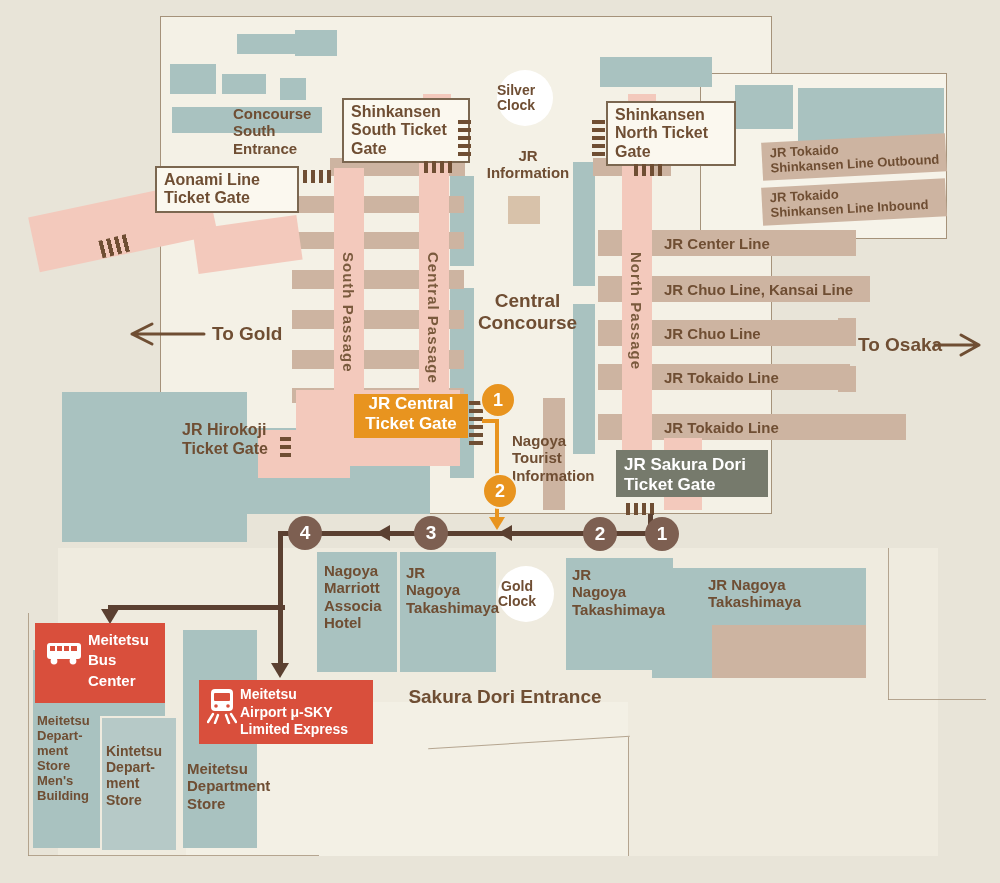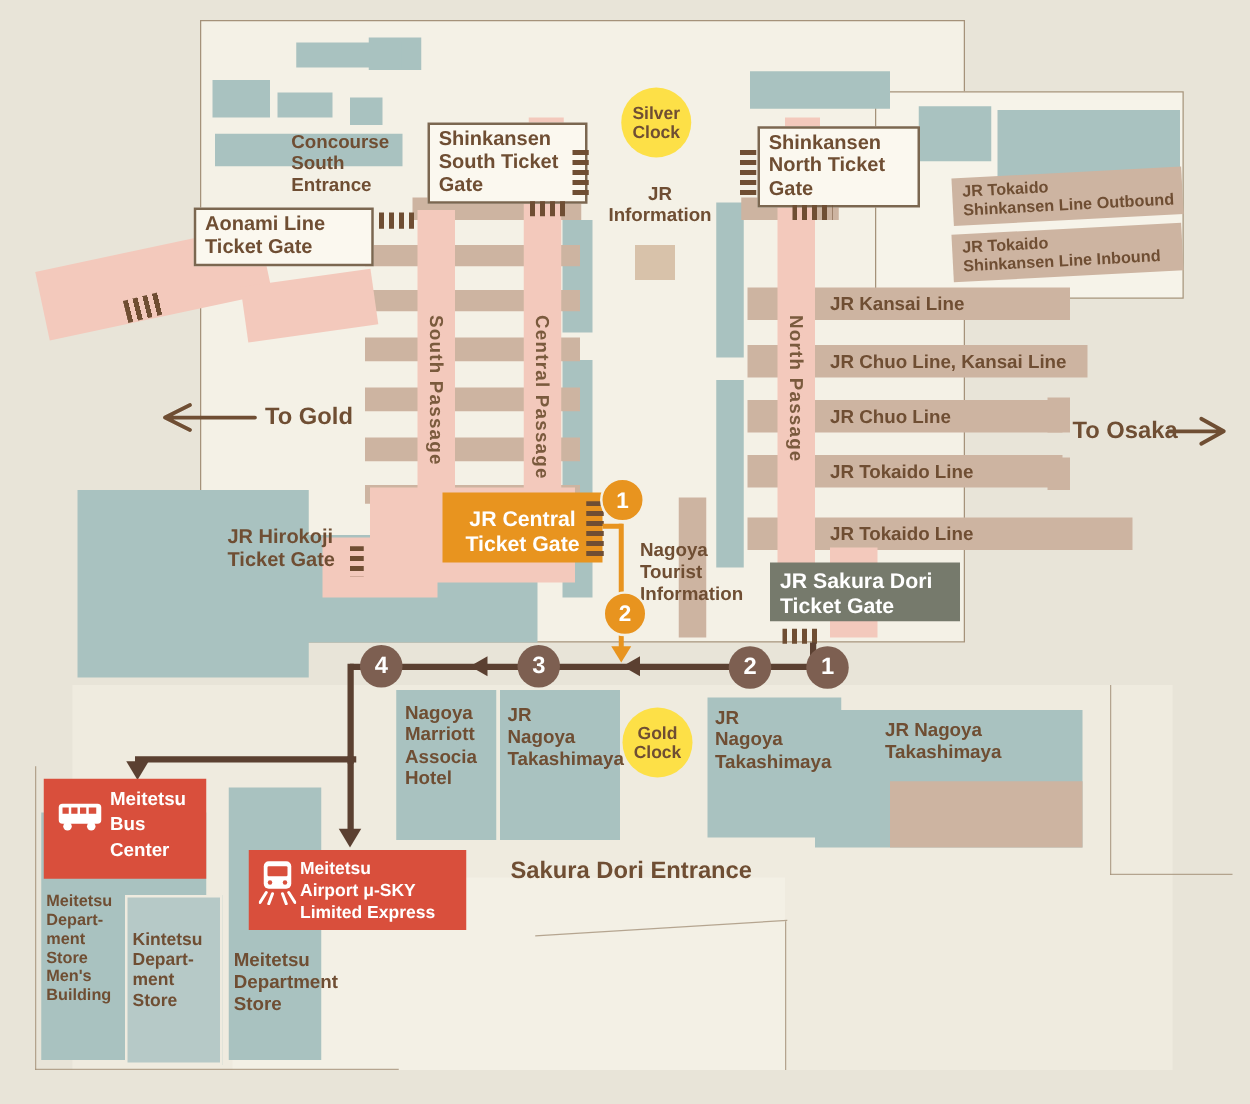--- a/index.html
+++ b/index.html
@@ -15,22 +15,22 @@
   .red{background:#D94F3C}
   .gray{background:#767A6C}
   .orangebg{background:#E8941F}
   .lbl{position:absolute;font-weight:700;color:#6F4E33;white-space:pre-line;line-height:1.16}
   .wlbl{color:#FFFFFF}
   .ctr{text-align:center}
   .vlbl{position:absolute;writing-mode:vertical-rl;font-weight:700;color:#7A5A3D;
         font-size:15px;white-space:nowrap;letter-spacing:1px}
   .box{position:absolute;background:#FBF8EF;border:2px solid #7B6750;
        font-weight:700;color:#6F4E33;white-space:pre-line;line-height:1.15;padding:3px 7px}
-  .clock{position:absolute;background:#fde047;border-radius:50%;display:flex;
-         align-items:center;justify-content:center}
+  .clock{position:absolute;background:#ffffff;border-radius:50%;display:flex;
+         align-items:center;}
   .clock .t{font-weight:700;color:#6F4E33;font-size:14px;line-height:1.1;
             white-space:pre-line;text-align:center}
   .rline{position:absolute;background:#5B4031}
   .oline{position:absolute;background:#E8941F}
   .rc{position:absolute;width:34px;height:34px;border-radius:50%;background:#7D5F51;
       color:#fff;font-weight:700;font-size:19px;display:flex;align-items:center;justify-content:center}
   .oc{position:absolute;width:32px;height:32px;border-radius:50%;background:#E8941F;
       color:#fff;font-weight:700;font-size:18px;display:flex;align-items:center;justify-content:center;
       border:2px solid #F4F1E6}
   .al{position:absolute;width:0;height:0;border-top:8px solid transparent;
@@ -127,33 +127,35 @@
   <div class="outl" style="left:28px;top:613px;width:1px;height:243px"></div>
   <div class="outl" style="left:28px;top:855px;width:291px;height:1px"></div>
   <div class="outl" style="left:428px;top:742px;width:202px;height:1px;transform:rotate(-3.5deg)"></div>
   <div class="outl" style="left:628px;top:737px;width:1px;height:119px"></div>
 
   <div class="lbl" style="left:233px;top:105px;font-size:15px">Concourse
 South
 Entrance</div>
   <div class="lbl ctr" style="left:478px;top:147px;width:100px;font-size:15px">JR
 Information</div>
+  <div class="lbl ctr" style="left:455px;top:290px;width:145px;font-size:19px">Central
+Concourse</div>
   <div class="lbl" style="left:512px;top:432px;font-size:15px">Nagoya
 Tourist
 Information</div>
   <div class="lbl" style="left:182px;top:421px;font-size:16px">JR Hirokoji
 Ticket Gate</div>
   <div class="lbl ctr" style="left:400px;top:686px;width:210px;font-size:19px">Sakura Dori Entrance</div>
 
   <div class="lbl" style="left:770px;top:141px;font-size:13px;transform:rotate(-3deg)">JR Tokaido
 Shinkansen Line Outbound</div>
   <div class="lbl" style="left:770px;top:186px;font-size:13px;transform:rotate(-3deg)">JR Tokaido
 Shinkansen Line Inbound</div>
 
-  <div class="lbl" style="left:664px;top:235px;font-size:15px">JR Kansai Line</div>
+  <div class="lbl" style="left:664px;top:235px;font-size:15px">JR Center Line</div>
   <div class="lbl" style="left:664px;top:281px;font-size:15px">JR Chuo Line, Kansai Line</div>
   <div class="lbl" style="left:664px;top:325px;font-size:15px">JR Chuo Line</div>
   <div class="lbl" style="left:664px;top:369px;font-size:15px">JR Tokaido Line</div>
   <div class="lbl" style="left:664px;top:419px;font-size:15px">JR Tokaido Line</div>
 
   <div class="vlbl" style="left:340px;top:252px">South Passage</div>
   <div class="vlbl" style="left:425px;top:252px">Central Passage</div>
   <div class="vlbl" style="left:628px;top:252px">North Passage</div>
 
   <svg class="abs" style="left:126px;top:320px" width="84" height="28" viewBox="0 0 84 28">
@@ -166,21 +168,21 @@
   </svg>
 
   <div class="box" style="left:342px;top:98px;width:110px;font-size:16px">Shinkansen
 South Ticket
 Gate</div>
   <div class="box" style="left:606px;top:101px;width:112px;font-size:16px">Shinkansen
 North Ticket
 Gate</div>
   <div class="box" style="left:155px;top:166px;width:126px;font-size:16px">Aonami Line
 Ticket Gate</div>
-  <div class="abs orangebg lbl wlbl ctr" style="left:354px;top:394px;width:128px;height:44px;font-size:17px;padding-top:12px">JR Central
+  <div class="abs orangebg lbl wlbl ctr" style="left:354px;top:394px;width:114px;height:44px;font-size:17px;padding-top:0">JR Central
 Ticket Gate</div>
   <div class="abs gray lbl wlbl" style="left:616px;top:450px;width:144px;height:42px;font-size:17px;padding:5px 0 0 8px">JR Sakura Dori
 Ticket Gate</div>
 
   <div class="lbl" style="left:324px;top:562px;font-size:15px">Nagoya
 Marriott
 Associa
 Hotel</div>
   <div class="lbl" style="left:406px;top:564px;font-size:15px">JR
 Nagoya

